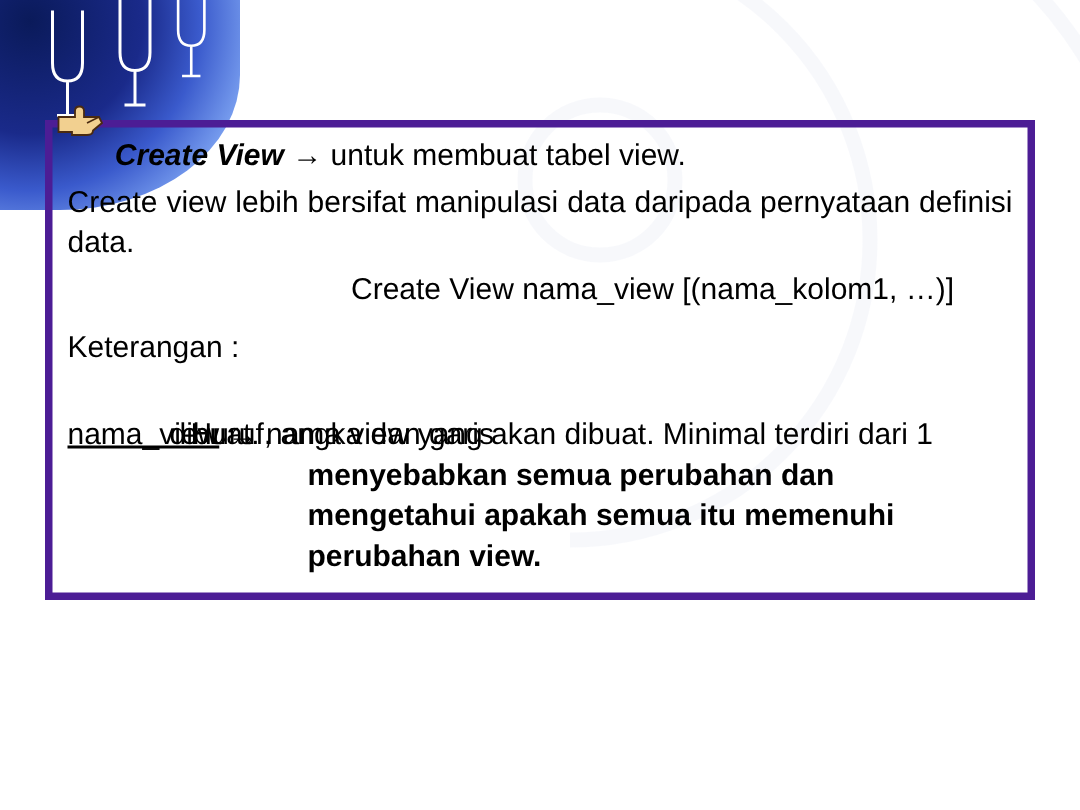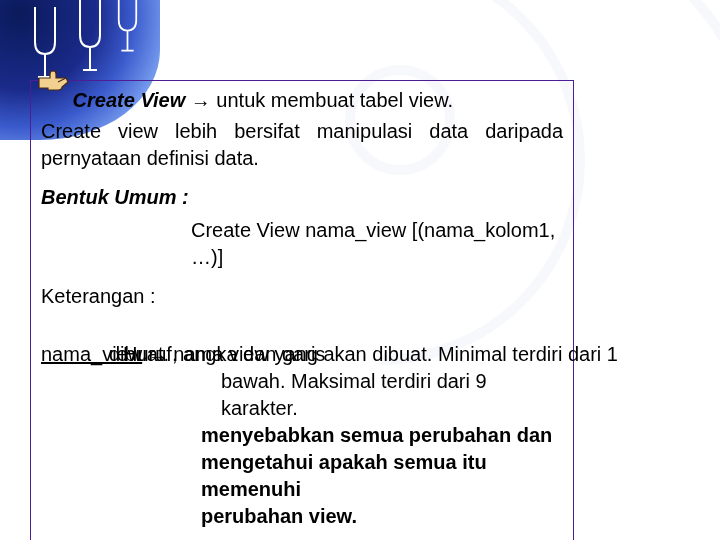--- a/index.html
+++ b/index.html
@@ -25,39 +25,39 @@
   .tuning-fork {
     position: absolute;
     stroke: #fff;
     stroke-width: 2;
     fill: none;
   }
   .content {
     position: absolute;
     top: 80px;
     left: 30px;
-    width: 544px;
-    border: 1px solid #4c1d95;
+    width: 660px;
+    border: 5px solid #4c1d95;
     padding: 6px 10px 10px 10px;
     font-size: 20px;
     color: #000;
     line-height: 1.35;
   }
   .hand-bullet {
     position: absolute;
     left: 36px;
     top: 68px;
     z-index: 2;
   }
   .title-line { margin-bottom: 4px; }
   .title-leading { display:inline-block; width: 26px; }
   .bold { font-weight: bold; }
   .italic { font-style: italic; }
   .justify { text-align: justify; }
-  .syntax-block { padding-left: 150px; margin-top: 4px; margin-bottom: 12px; }
+  .syntax-block { padding-left: 150px; margin-top: 4px; margin-bottom: 12px; text-align: center; }
   .section-title { margin-top: 12px; margin-bottom: 6px; }
   .keterangan-title { }
   .ket-row { position: relative; }
   .overlap-wrap {
     display: inline-block;
     position: relative;
     vertical-align: top;
     margin-top: 31px;
   }
   .overlap-wrap .layer {
@@ -115,34 +115,32 @@
 
   <div class="title-line">
     <span class="title-leading"></span>
     <span class="bold italic">Create View</span>
     <span>→</span>
     <span>untuk membuat tabel view.</span>
   </div>
 
   <div class="justify">Create view lebih bersifat manipulasi data daripada pernyataan definisi data.</div>
 
-  <div class="section-title bold italic">Bentuk Umum :</div>
   <div class="syntax-block">
     <div>Create View nama_view [(nama_kolom1, …)]</div>
   </div>
 
   <div class="keterangan-title">Keterangan :</div>
 
   <div class="ket-row">
     <span class="overlap-wrap" style="width: 640px; height: 27px;">
       <span class="base">placeholder</span>
       <span class="layer"><span class="underline">nama_view</span> → <span>nama view yang akan dibuat. Minimal terdiri dari 1</span></span>
       <span class="layer" style="left:82px"><span>Huruf, angka dan garis</span></span>
       <span class="layer" style="left:68px"><span>dibuat.</span></span>
     </span>
   </div>
-  <div class="indent-cont">bawah. Maksimal terdiri dari 9 karakter.</div>
 
   <div class="indent-cont2">menyebabkan semua perubahan dan</div>
   <div class="indent-cont2">mengetahui apakah semua itu memenuhi</div>
   <div class="indent-cont2">perubahan view.</div>
 
 </div>
 
 </body></html>

